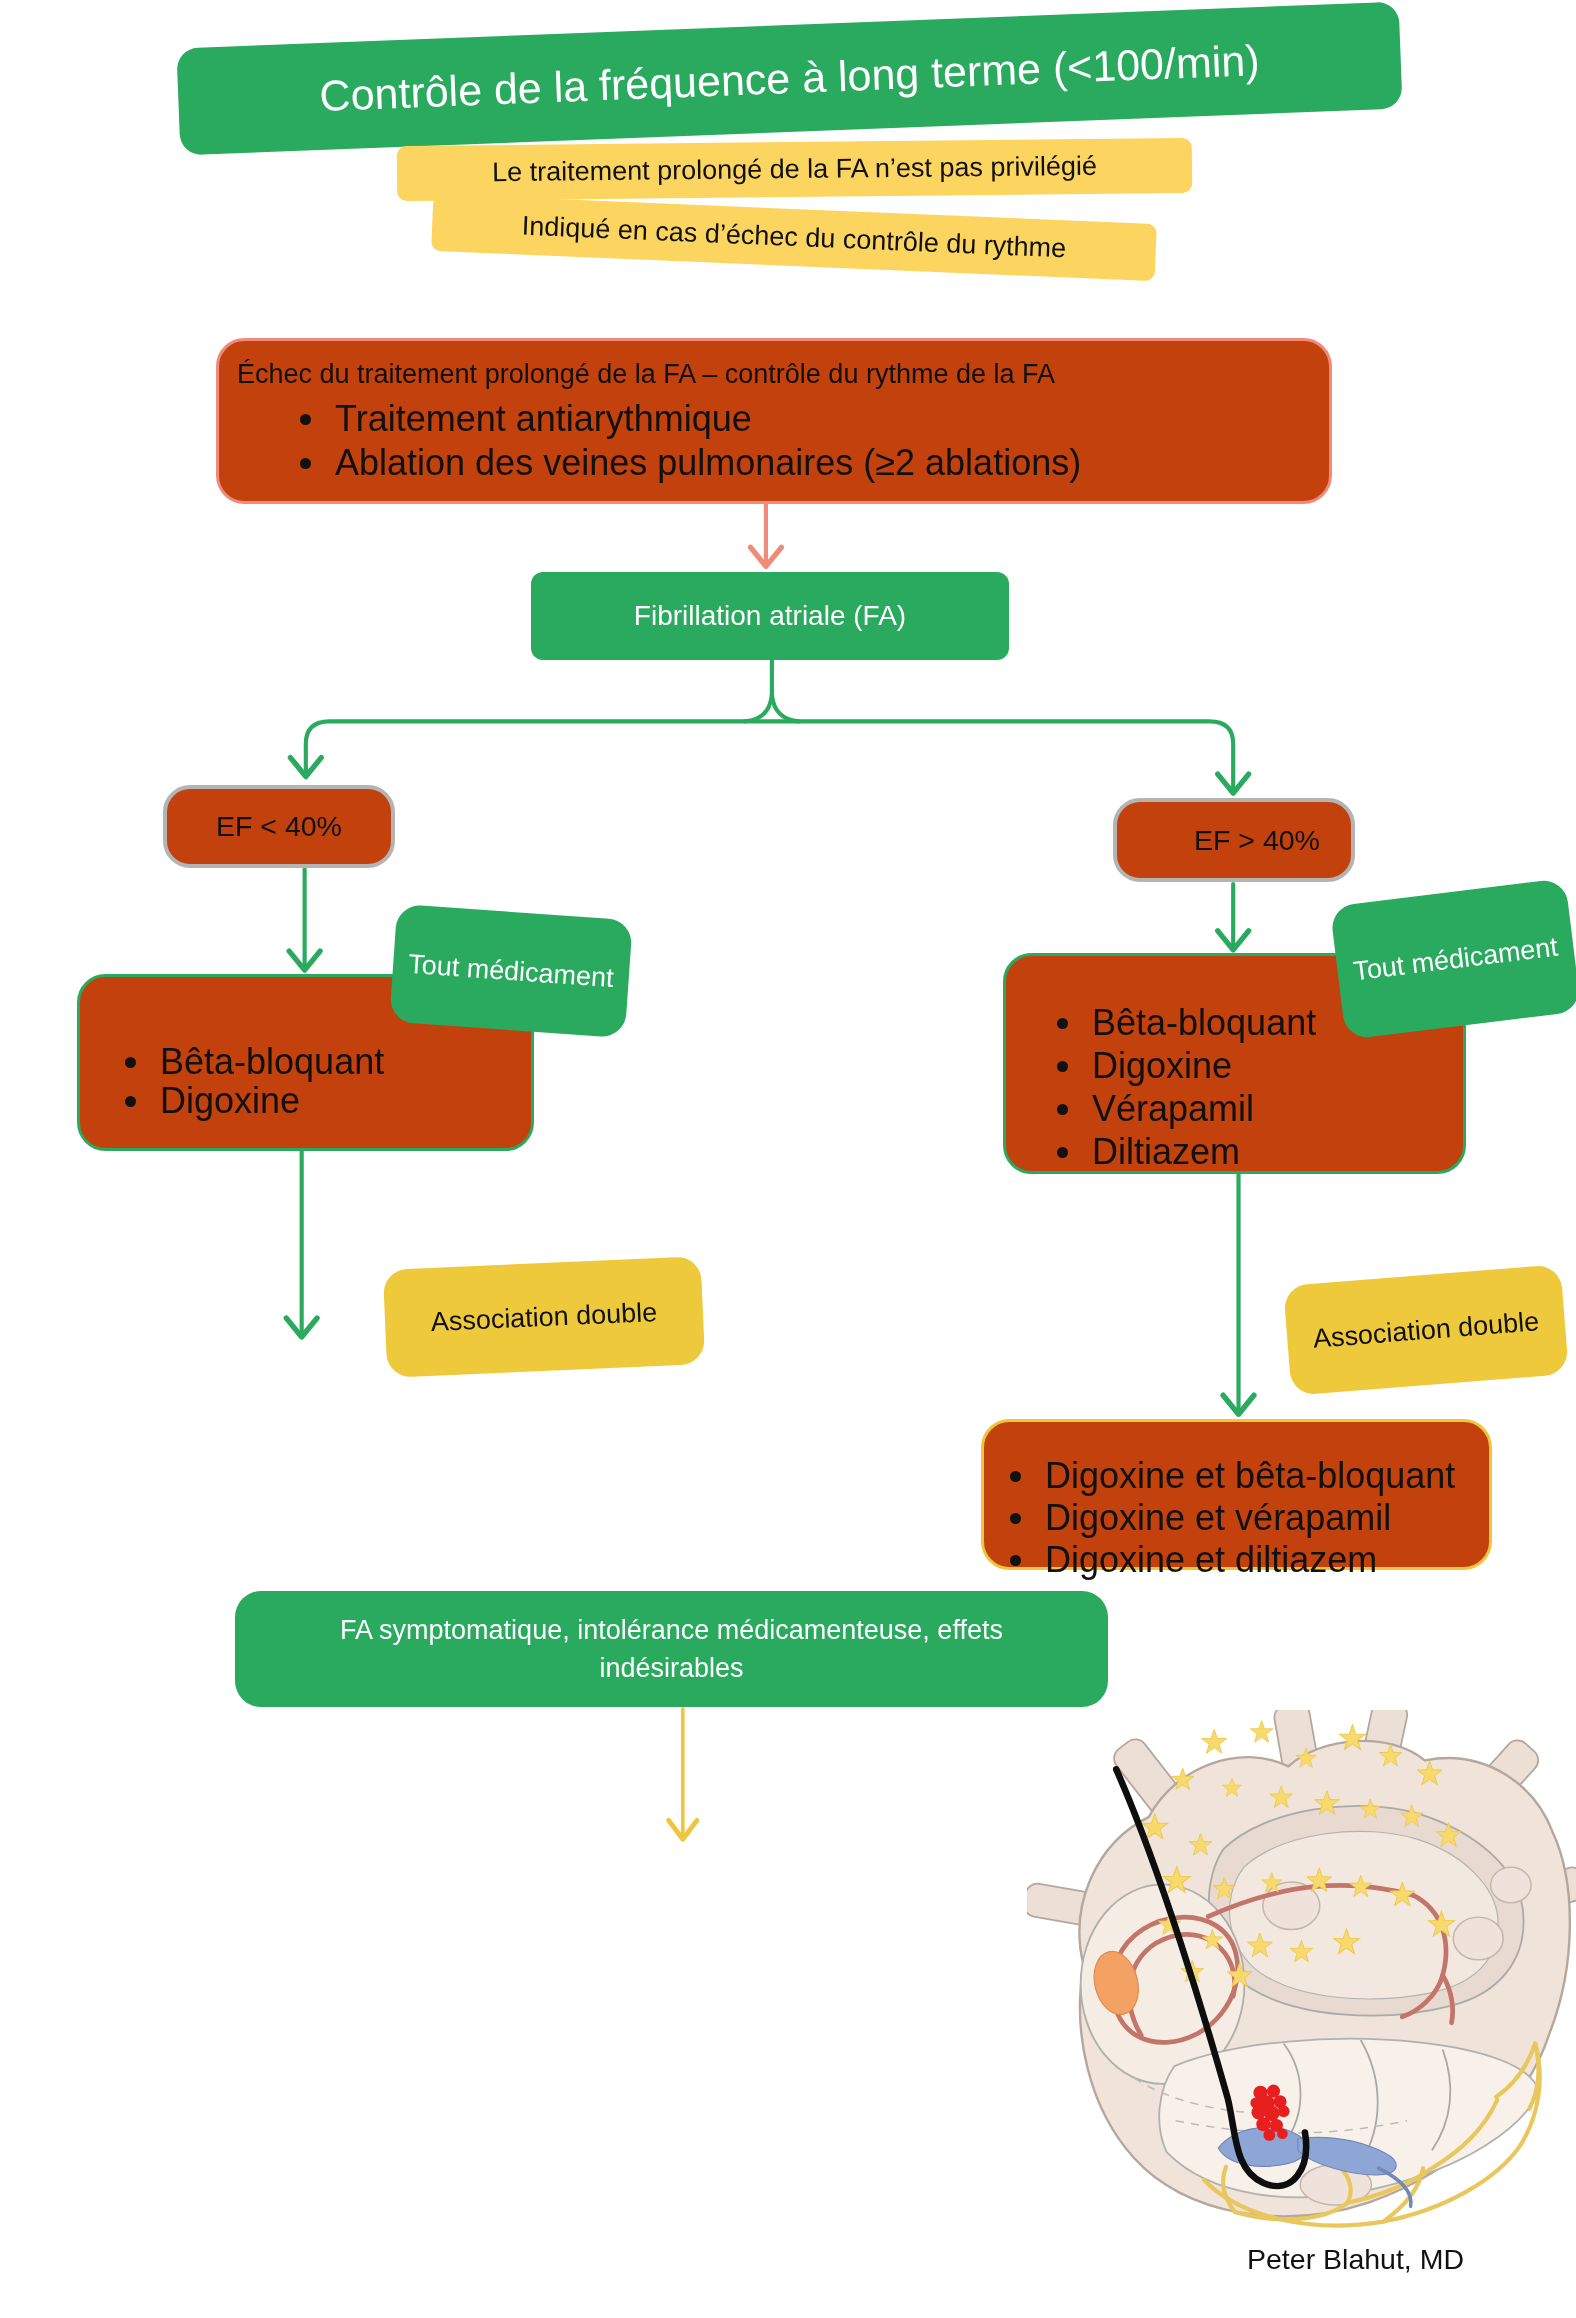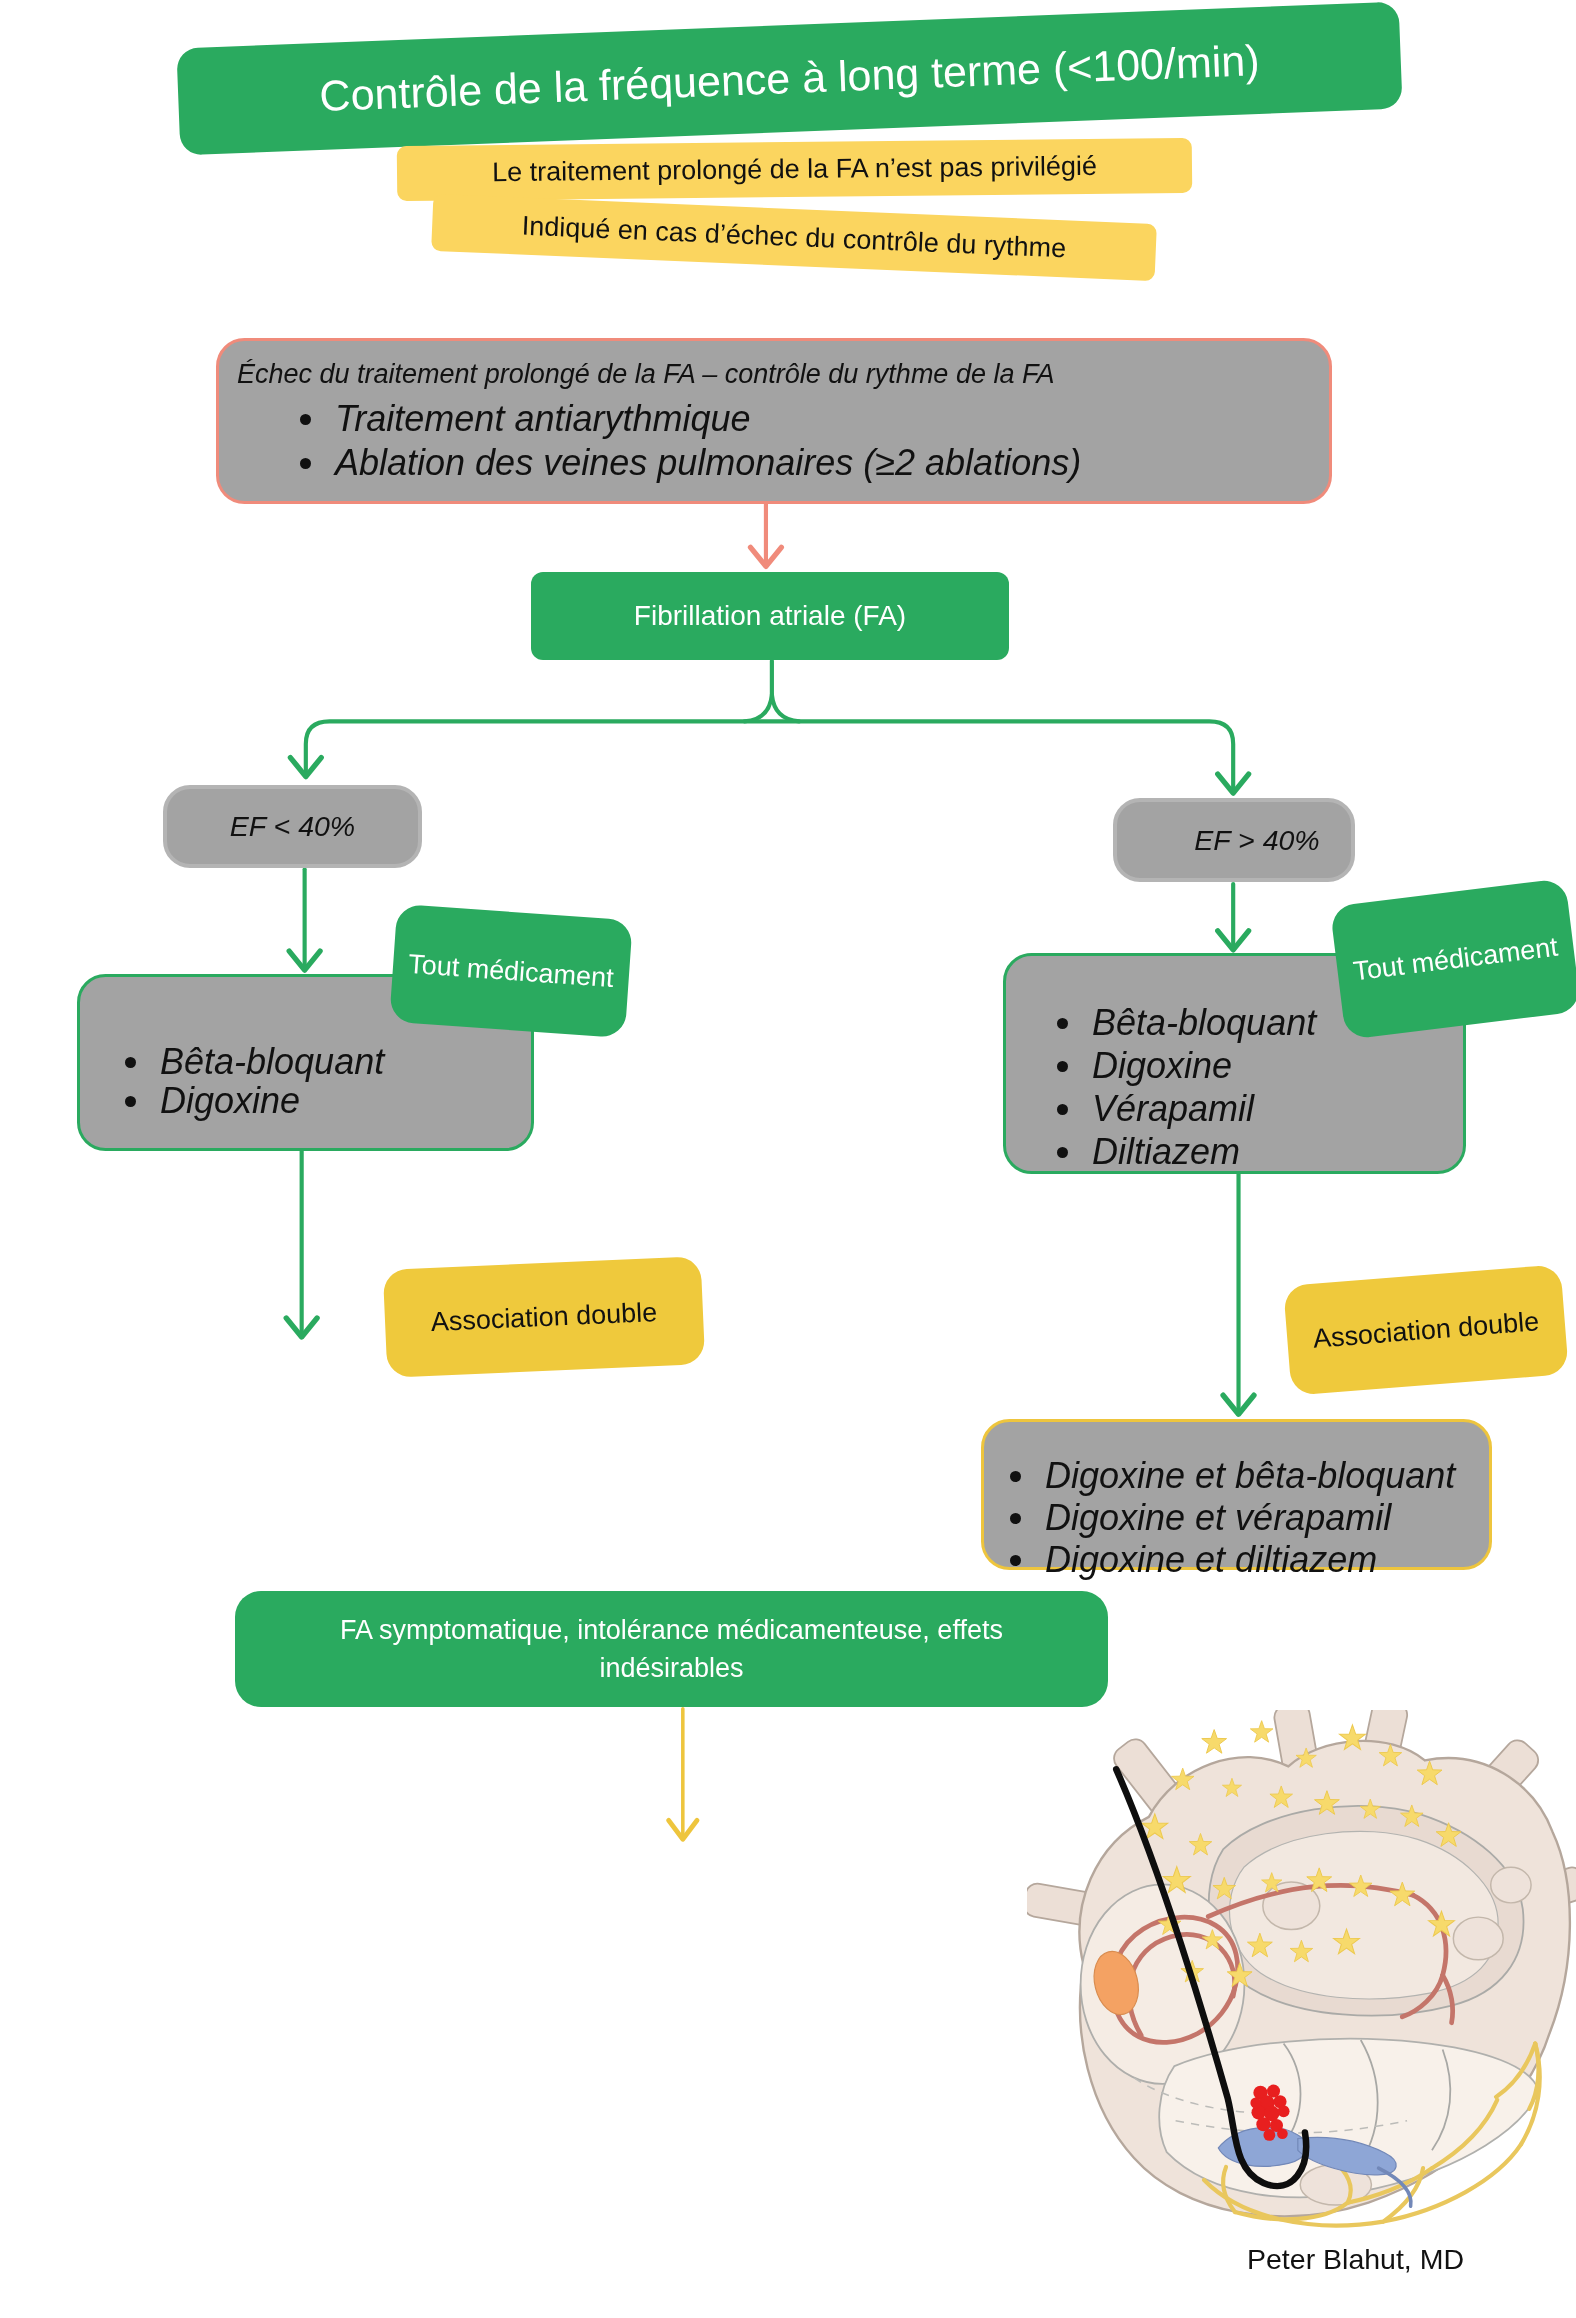--- a/index.html
+++ b/index.html
@@ -7,21 +7,21 @@
     position:relative;width:1577px;height:2319px;background:#ffffff;
     font-family:"Liberation Sans", sans-serif;color:#111111;overflow:hidden;
   }
   .abs{position:absolute;box-sizing:border-box;}
   
   .gnode{
     background:#2aaa5f;color:#ffffff;display:flex;align-items:center;justify-content:center;
     text-align:center;z-index:2;
   }
   
-  .obox{background:#a3a3a3;border-radius:28.5px;z-index:2;font-style:italic;}
+  .obox{background:#c2410c;border-radius:28.5px;z-index:2;}
   .obox.green{border:3.6px solid #2aaa5f;}
   .obox.gold{border:3.6px solid #eec53d;}
   .obox.salmon{border:3.6px solid #f08b7b;}
   .obox.gray{border:4.2px solid #b4b4b4;}
   
   .tag{
     display:flex;align-items:center;justify-content:center;text-align:center;
     border-radius:24px;z-index:3;font-size:27px;line-height:36px;
   }
   .tag.green{background:#2aaa5f;color:#ffffff;}
@@ -106,21 +106,21 @@
     <ul style="padding-left:77px;line-height:44px;margin-top:6px;">
       <li>Traitement antiarythmique</li>
       <li>Ablation des veines pulmonaires (≥2 ablations)</li>
     </ul>
   </div>
 
   <div class="abs gnode" style="left:531px;top:572px;width:478px;height:88px;border-radius:12px;font-size:28px;">
     <span>Fibrillation atriale (FA)</span>
   </div>
 
-  <div class="abs obox gray center-txt" style="left:163px;top:785px;width:259px;height:83px;border-radius:27px;font-size:28.5px;">
+  <div class="abs obox gray center-txt" style="left:163px;top:785px;width:232px;height:83px;border-radius:27px;font-size:28.5px;">
     <span>EF &lt; 40%</span>
   </div>
   <div class="abs obox gray center-txt" style="left:1113px;top:798px;width:242px;height:84px;border-radius:27px;font-size:28.5px;padding-left:46px;">
     <span>EF &gt; 40%</span>
   </div>
 
   <div class="abs obox green" style="left:77px;top:974px;width:457px;height:177px;padding-top:50px;">
     <ul style="padding-left:59px;line-height:39px;">
       <li>Bêta-bloquant</li>
       <li>Digoxine</li>

